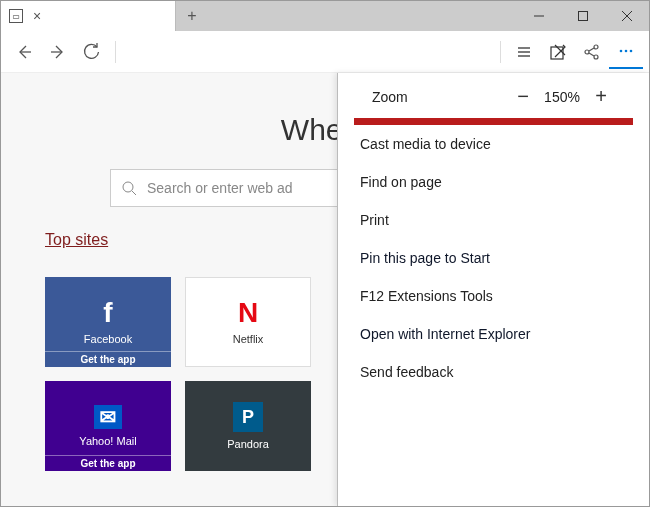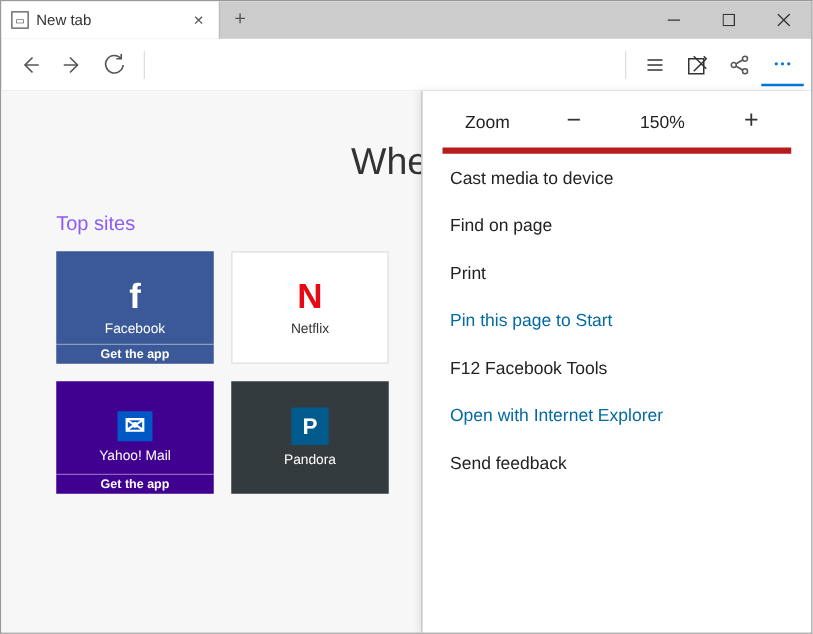--- a/index.html
+++ b/index.html
@@ -20,47 +20,46 @@
   .vsep { width: 1px; height: 22px; background: #ddd; margin: 0 6px; }
   .toolbar-spacer { flex: 1; }
   .tbtn.active { border-bottom: 2px solid #0078d7; }
 
   .content { position: relative; height: calc(100% - 72px); background: #f7f7f7; padding-top: 40px; }
   .heading { font-size: 30px; font-weight: 300; color: #333; text-align: center; }
   .searchbox { width: 430px; height: 38px; margin: 22px auto 0; background: #fff; border: 1px solid #ccc; display: flex; align-items: center; padding: 0 10px; color: #888; font-size: 14px; }
   .searchbox svg { width: 16px; height: 16px; margin-right: 10px; stroke: #888; fill: none; }
 
   .topsites { padding: 24px 44px 0; }
-  .topsites-title { font-size: 16px; color: #8b5cf6; margin-bottom: 12px; }
+  .topsites-title { font-size: 16px; color: #7f1d1d; margin-bottom: 28px; text-decoration: underline; }
   .tile-grid { display: grid; grid-template-columns: repeat(2, 126px); grid-auto-rows: 90px; gap: 14px; }
   .tile { display: flex; flex-direction: column; align-items: center; justify-content: center; color: #fff; font-size: 12px; position: relative; }
   .tile .icon { font-size: 28px; font-weight: bold; line-height: 1; }
   .tile .name { margin-top: 6px; font-size: 11px; text-align: right; }
   .tile .getapp { position: absolute; bottom: 0; left: 0; right: 0; border-top: 1px solid rgba(255,255,255,.4); font-size: 10px; text-align: center; padding: 2px 0; font-weight: bold; }
   .tile.netflix { background: #fff; border: 1px solid #ddd; color: #333; }
   .tile.netflix .icon { color: #e50914; }
   .tile.pandora .icon { background: #005b8c; color: #fff; width: 30px; height: 30px; display: flex; align-items: center; justify-content: center; font-size: 18px; }
 
   .menu { position: absolute; top: 72px; right: 0; width: 312px; bottom: 0; background: #fff; border-left: 1px solid #bbb; box-shadow: -2px 0 6px rgba(0,0,0,.1); font-size: 14px; color: #222; overflow: hidden; }
-  .zoomrow { display: flex; align-items: center; padding: 12px 18px 10px; border-bottom: 5px solid #b91c1c; margin: 0 16px; gap: 32px; }
+  .zoomrow { display: flex; align-items: center; padding: 12px 18px 10px; border-bottom: 7px solid #b91c1c; margin: 0 16px; }
   .zoomrow .zlabel { flex: 1; }
   .zoomrow .zbtn { width: 28px; text-align: center; font-size: 20px; color: #333; }
   .zoomrow .zval { width: 50px; text-align: center; }
   .mitem { padding: 11px 22px; }
-  .mitem.disabled { color: #0369a1; }
+  .mitem.disabled { color: #0f172a; }
   .mitem.highlight { outline: 2px solid #000; outline-offset: -2px; }
 
 </style>
 </head>
 <body>
 
 <div class="titlebar">
   <div class="tab">
     <span class="favicon">▭</span>
-    <span class="label">New tab</span>
     <span class="close">×</span>
   </div>
   <div class="newtab">+</div>
   <div class="titlebar-spacer"></div>
   <div class="winbtn">
     <svg viewBox="0 0 10 10">
         <line x1="0" y1="5" x2="10" y2="5" stroke="#333" stroke-width="1"></line>
       </svg>
   </div>
   <div class="winbtn">
@@ -124,20 +123,27 @@
     <svg width="18" height="18" viewBox="0 0 18 18" fill="#0078d7">
         <circle cx="4" cy="9" r="1.3"></circle>
         <circle cx="9" cy="9" r="1.3"></circle>
         <circle cx="14" cy="9" r="1.3"></circle>
       </svg>
   </div>
 </div>
 
 <div class="content">
   <div class="heading">Where</div>
+  <div class="searchbox">
+    <svg viewBox="0 0 16 16">
+        <circle cx="7" cy="7" r="5"></circle>
+        <line x1="11" y1="11" x2="15" y2="15"></line>
+      </svg>
+    <span>Search or enter web ad</span>
+  </div>
 
   <div class="topsites">
     <div class="topsites-title">Top sites</div>
     <div class="tile-grid">
 
       <div class="tile" style="background:#3b5998">
         <div class="icon">f</div>
         <div class="name">Facebook</div>
         <div class="getapp">Get the app</div>
       </div>
@@ -166,16 +172,16 @@
   <div class="zoomrow">
     <span class="zlabel">Zoom</span>
     <span class="zbtn">−</span>
     <span class="zval">150%</span>
     <span class="zbtn">+</span>
   </div>
   <div class="mitem">Cast media to device</div>
   <div class="mitem">Find on page</div>
   <div class="mitem">Print</div>
   <div class="mitem disabled">Pin this page to Start</div>
-  <div class="mitem">F12 Facebook Tools</div>
+  <div class="mitem">F12 Extensions Tools</div>
   <div class="mitem disabled">Open with Internet Explorer</div>
   <div class="mitem">Send feedback</div>
 </div>
 
 </body></html>

